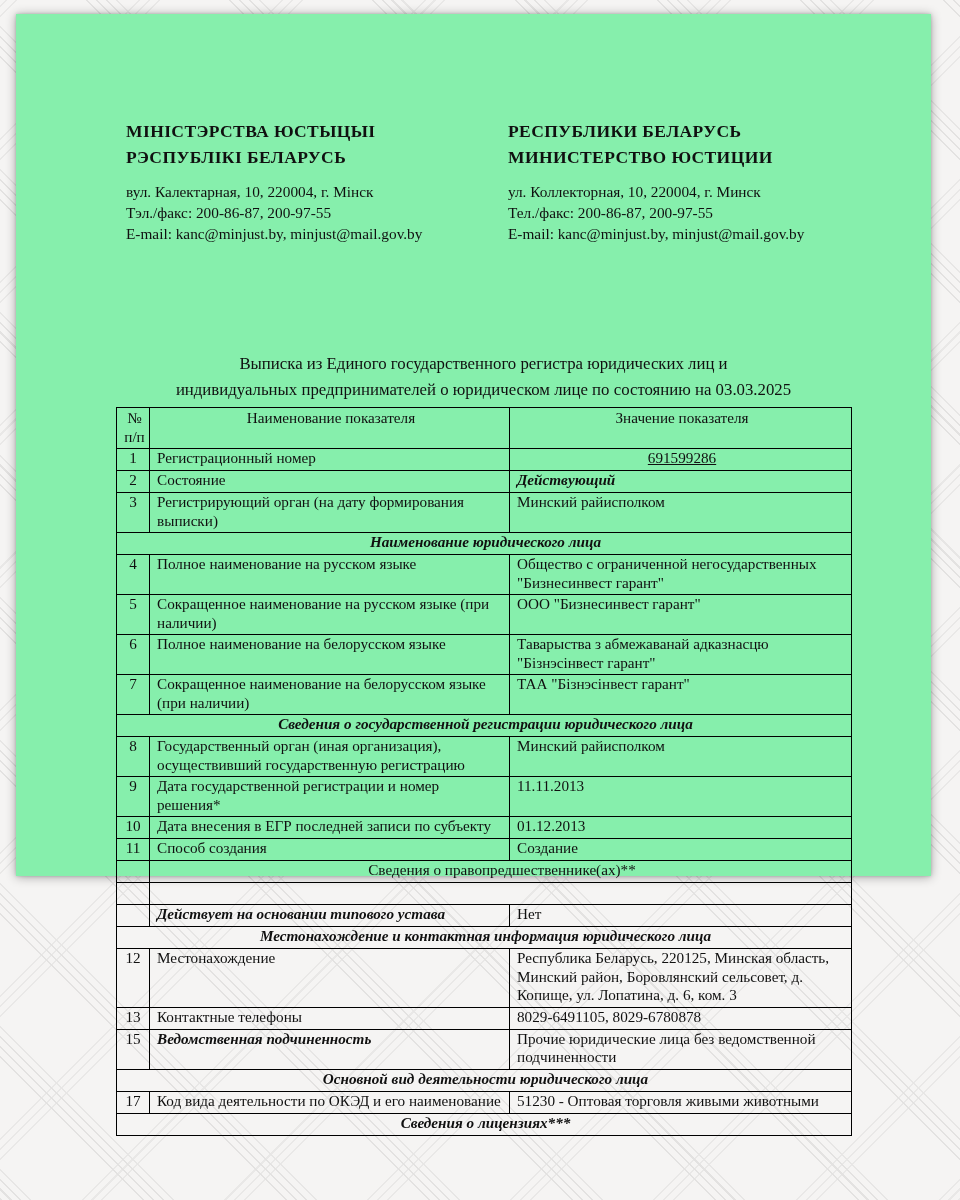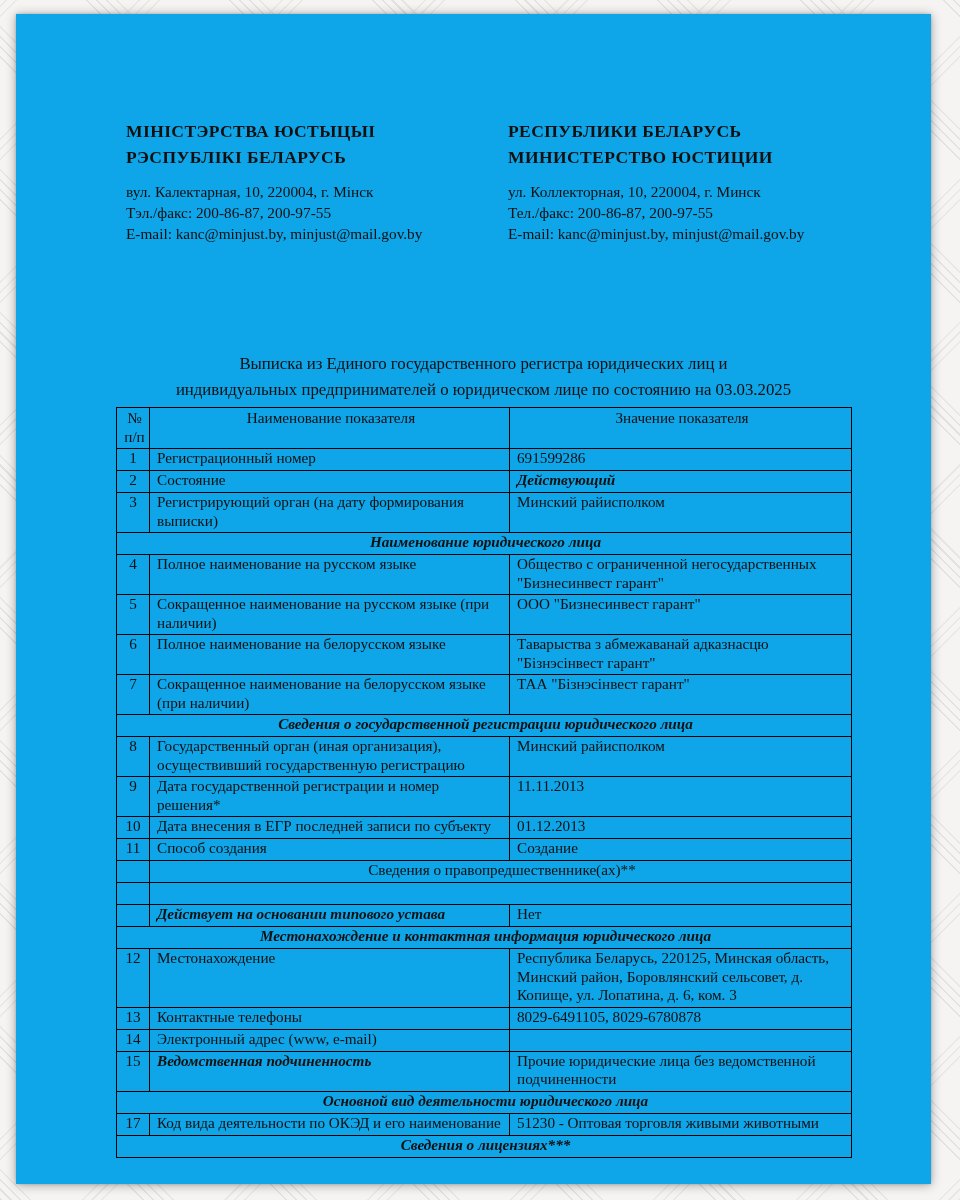--- a/index.html
+++ b/index.html
@@ -6,22 +6,22 @@
   body{
     width:960px;height:1200px;overflow:hidden;position:relative;
     font-family:"Liberation Serif","DejaVu Serif",serif;
     color:#101010;
     background-color:#f5f4f3;
     background-image:
       repeating-linear-gradient(45deg,#e3e2e1 0 1.5px,transparent 1.5px 7px,#e3e2e1 7px 8.5px,transparent 8.5px 14px,#e3e2e1 14px 15.5px,transparent 15.5px 21px,#e7e6e5 21px 22.5px,transparent 22.5px 101px),
       repeating-linear-gradient(-45deg,#e9e8e7 0 1.5px,transparent 1.5px 7px,#e9e8e7 7px 8.5px,transparent 8.5px 14px,#e9e8e7 14px 15.5px,transparent 15.5px 101px);
   }
   .page{
-    position:absolute;left:16px;top:14px;width:915px;height:1170px;
-    background:#0ea5e9;
+    position:absolute;left:16px;top:14px;width:915px;height:862px;
+    background:#86efac;
     box-shadow:0 1px 10px rgba(0,0,0,0.32), 0 0 3px rgba(0,0,0,0.18);
   }
   .lh-col{position:absolute;top:104px;}
   .lh-left{left:110px;width:330px;}
   .lh-right{left:492px;width:330px;}
   .lh-name{font-weight:bold;font-size:17.5px;line-height:26px;letter-spacing:0.4px;}
   .lh-addr{margin-top:11px;font-size:15.3px;line-height:21px;}
   .doc-title{
     position:absolute;left:100px;top:337px;width:735px;
     text-align:center;font-weight:normal;font-size:16.8px;line-height:26px;
@@ -40,21 +40,21 @@
     overflow:hidden;
   }
   .doc-table th{font-weight:normal;text-align:center;padding-top:1px;}
   th.numhead{white-space:pre-line;}
   col.c-num{width:33px;}
   col.c-label{width:360px;}
   col.c-value{width:342px;}
   td.num{text-align:center;padding:0 2px 2px 2px;}
   td.section{text-align:center;}
   td.b,.b{font-weight:bold;font-style:italic;}
-  td.c{text-align:left;}
+  td.c{text-align:center;text-decoration:underline;}
 </style>
 </head>
 <body>
 
 <div class="page">
 
   <div class="lh-col lh-left">
     <div class="lh-name">
       <div>МІНІСТЭРСТВА ЮСТЫЦЫІ</div>
       <div>РЭСПУБЛІКІ БЕЛАРУСЬ</div>
@@ -179,25 +179,20 @@
           <td class="num">12</td>
           <td class="label">Местонахождение</td>
           <td class="value">Республика Беларусь, 220125, Минская область, Минский район, Боровлянский сельсовет, д. Копище, ул. Лопатина, д. 6, ком. 3</td>
         </tr>
         <tr>
           <td class="num">13</td>
           <td class="label">Контактные телефоны</td>
           <td class="value">8029-6491105, 8029-6780878</td>
         </tr>
         <tr>
-          <td class="num">14</td>
-          <td class="label">Электронный адрес (www, e-mail)</td>
-          <td class="value"></td>
-        </tr>
-        <tr>
           <td class="num">15</td>
           <td class="label b">Ведомственная подчиненность</td>
           <td class="value">Прочие юридические лица без ведомственной подчиненности</td>
         </tr>
         <tr>
           <td class="section b" colspan="3">Основной вид деятельности юридического лица</td>
         </tr>
         <tr>
           <td class="num">17</td>
           <td class="label">Код вида деятельности по ОКЭД и его наименование</td>

